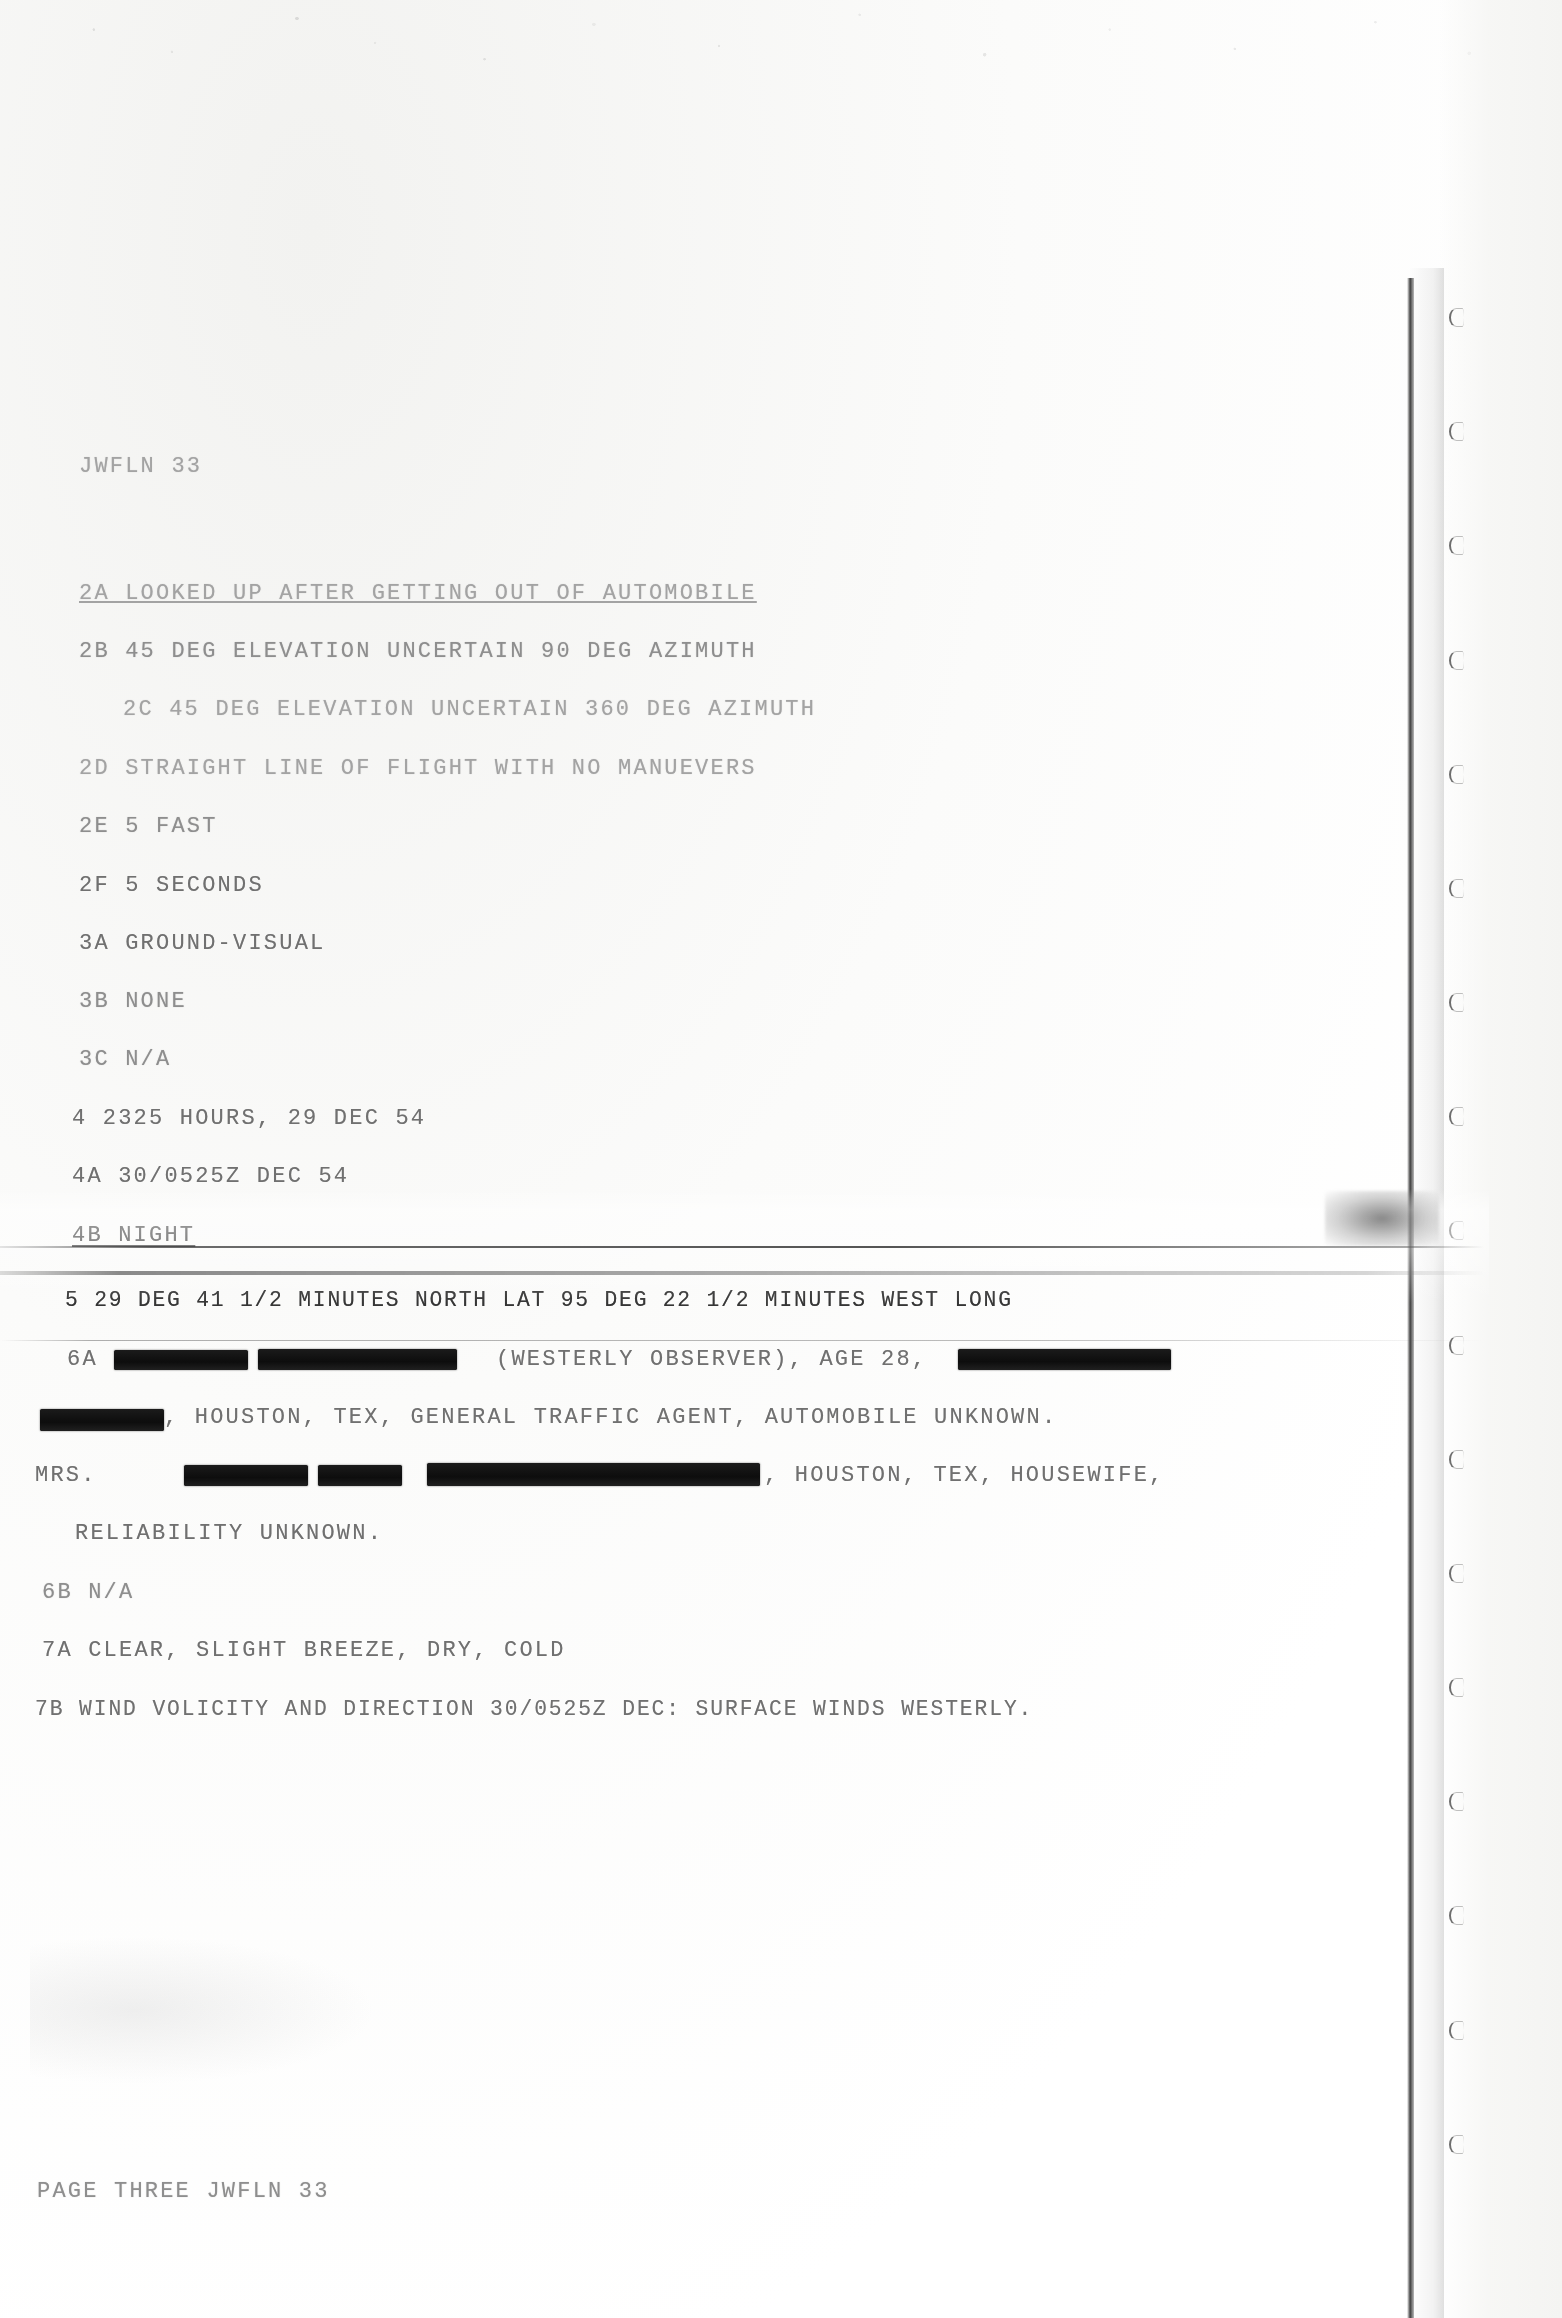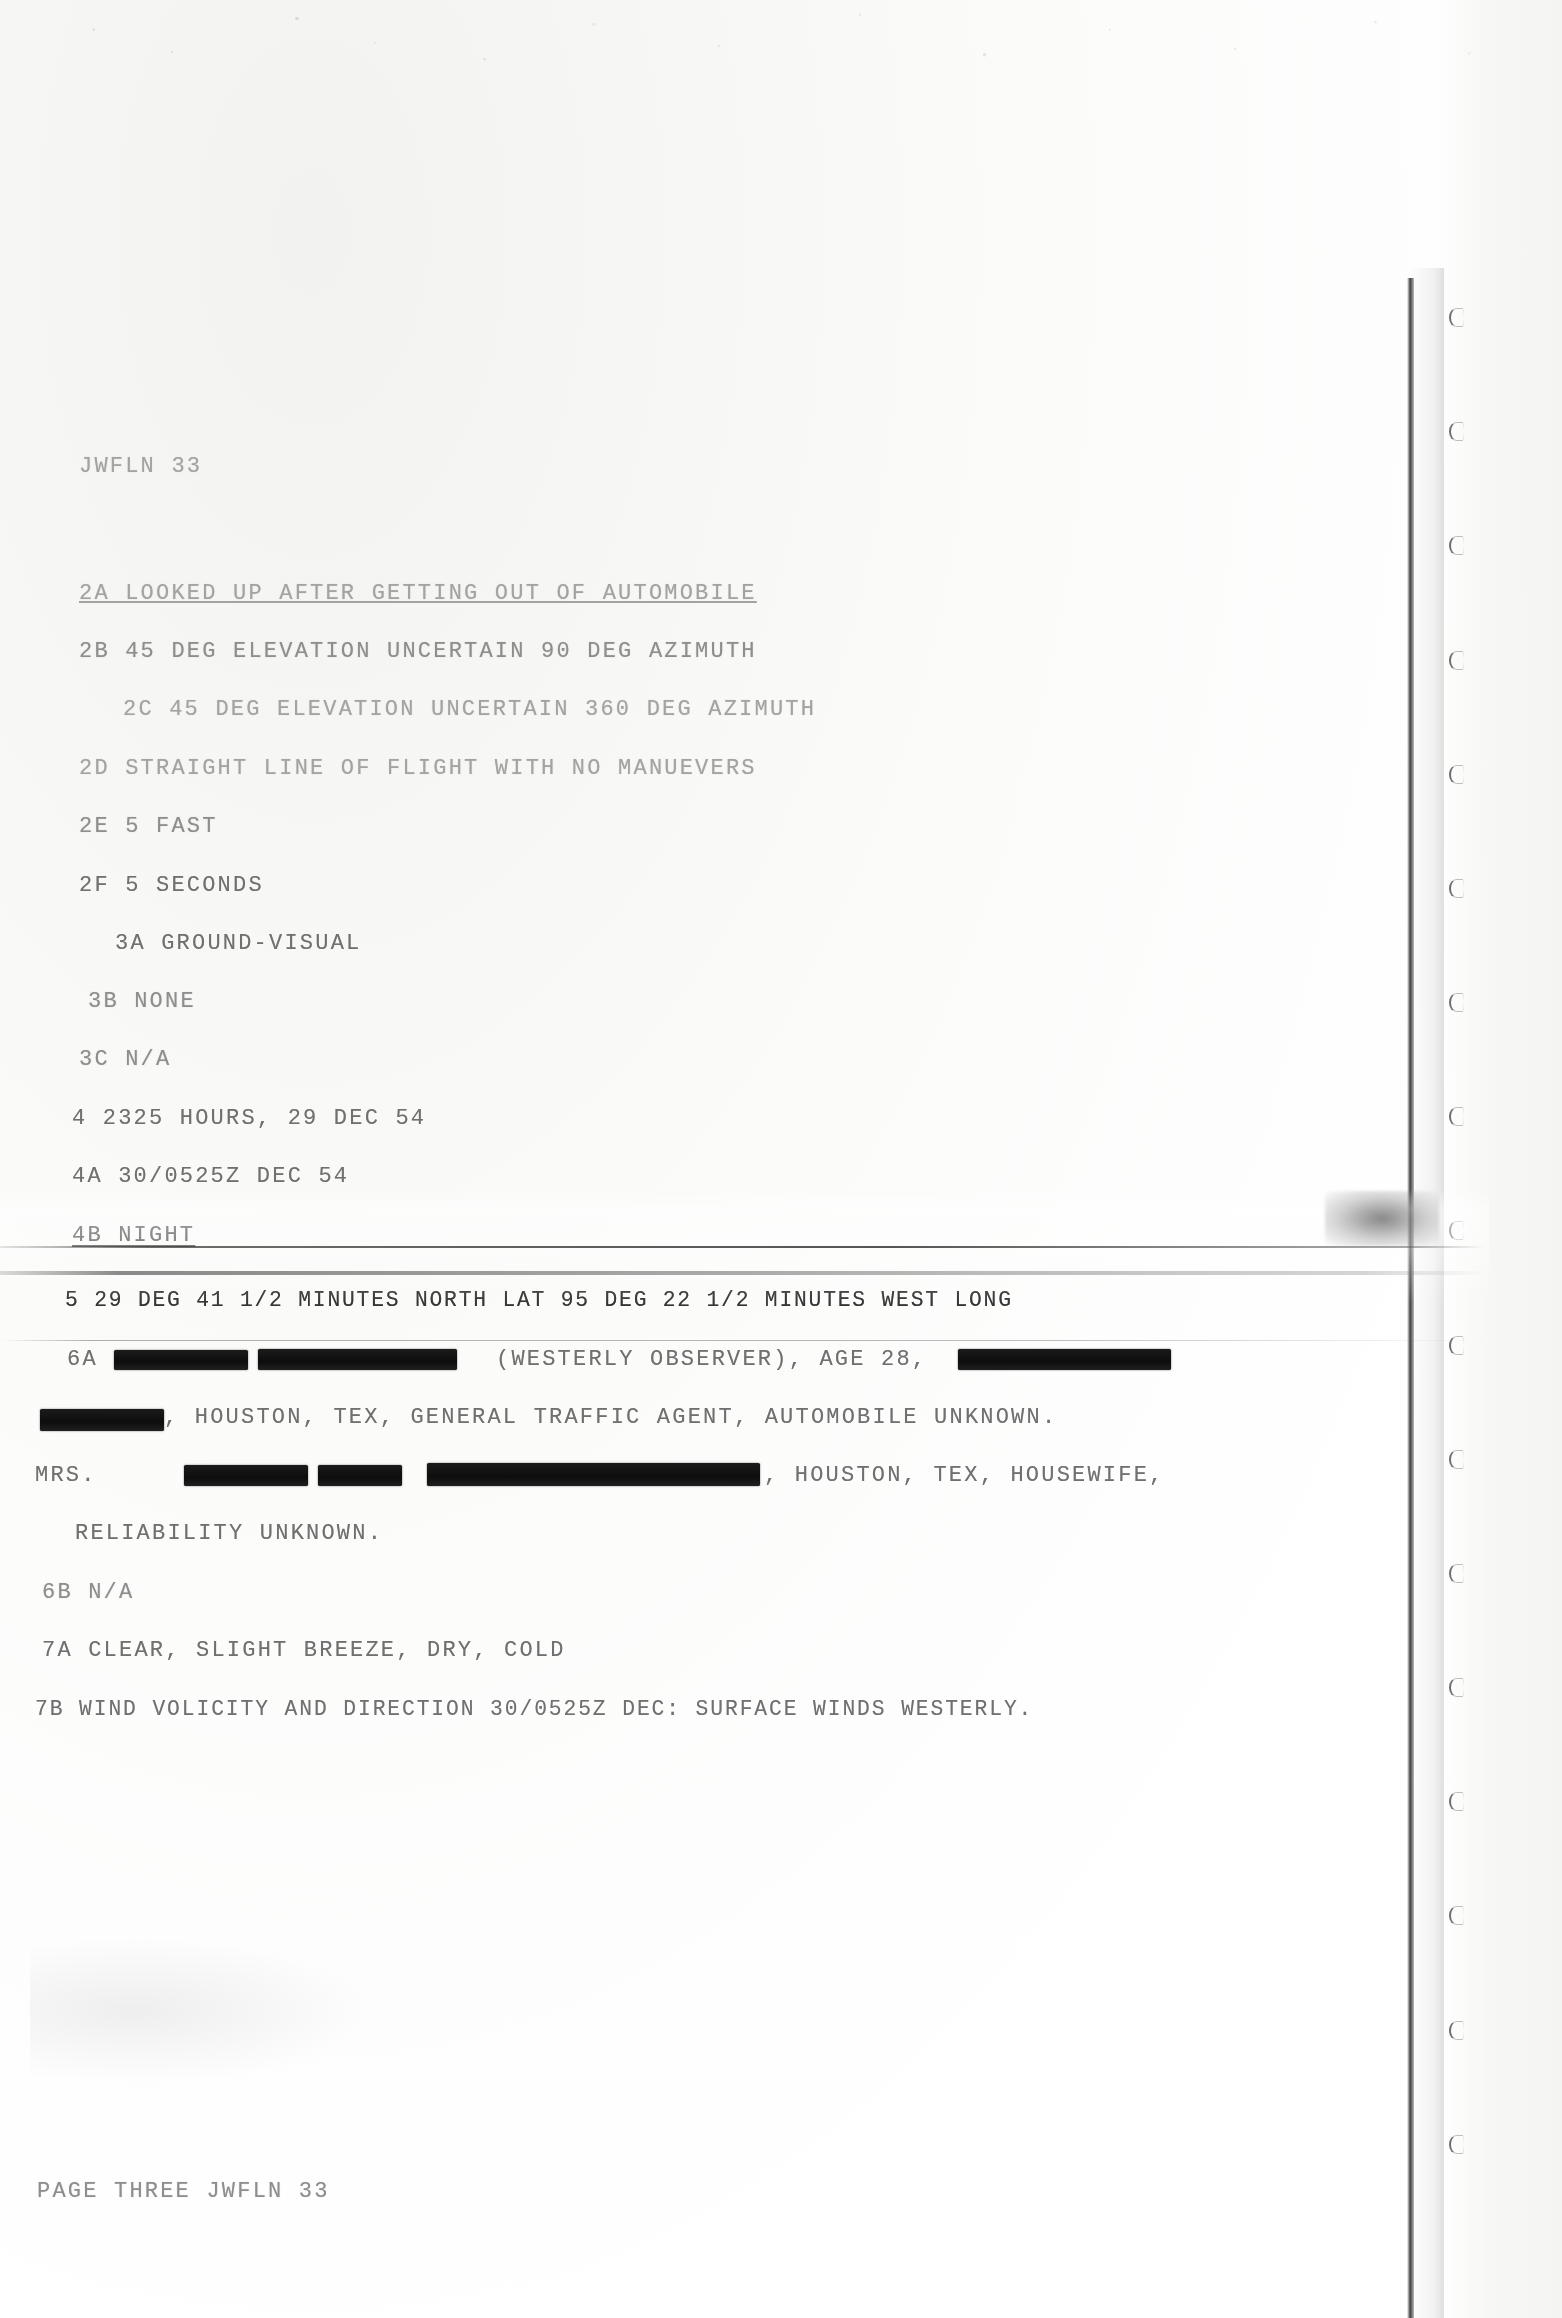--- a/index.html
+++ b/index.html
@@ -208,23 +208,23 @@
     <div class="line faint" style="left:79px; top:639px;">2B 45 DEG ELEVATION UNCERTAIN 90 DEG AZIMUTH</div>
 
     <div class="line fainter" style="left:79px; top:697px;margin-left:44px;">2C 45 DEG ELEVATION UNCERTAIN 360 DEG AZIMUTH</div>
 
     <div class="line fainter" style="left:79px; top:756px;">2D STRAIGHT LINE OF FLIGHT WITH NO MANUEVERS</div>
 
     <div class="line faint" style="left:79px; top:814px;">2E 5 FAST</div>
 
     <div class="line mid" style="left:79px; top:873px;">2F 5 SECONDS</div>
 
-    <div class="line mid" style="left:79px; top:931px;margin-left:36px;">3A GROUND-VISUAL</div>
-
-    <div class="line faint" style="left:88px; top:989px;font-family:Liberation Mono, monospace;">3B NONE</div>
+    <div class="line mid" style="left:79px; top:931px;">3A GROUND-VISUAL</div>
+
+    <div class="line faint" style="left:79px; top:989px;font-family:Liberation Mono, monospace;">3B NONE</div>
 
     <div class="line faint" style="left:79px; top:1047px;">3C N/A</div>
 
     <div class="line mid" style="left:72px; top:1106px;">4 2325 HOURS, 29 DEC 54</div>
 
     <div class="line mid" style="left:72px; top:1164px;">4A 30/0525Z DEC 54</div>
 
     <div class="line dark under" style="left:72px; top:1223px;">4B NIGHT</div>
 
     <div class="line dark" style="left:65px; top:1288px; font-size:21.3px; letter-spacing:1.8px;">5 29 DEG 41 1/2 MINUTES NORTH LAT 95 DEG 22 1/2 MINUTES WEST LONG</div>

